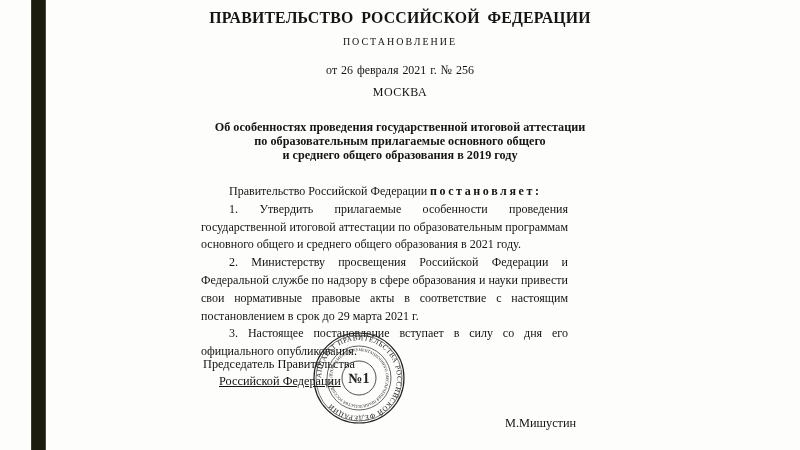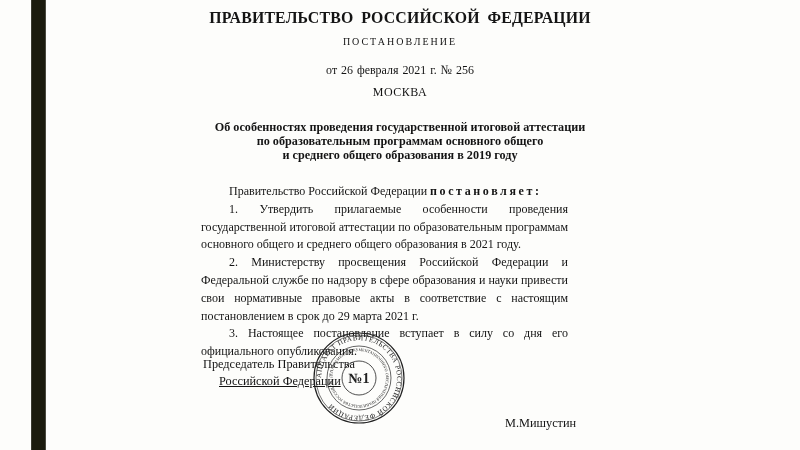--- a/index.html
+++ b/index.html
@@ -50,21 +50,21 @@
 
 <div class="page">
 
   <div class="center gov-title">ПРАВИТЕЛЬСТВО РОССИЙСКОЙ ФЕДЕРАЦИИ</div>
   <div class="center doc-kind">ПОСТАНОВЛЕНИЕ</div>
   <div class="center doc-date">от 26 февраля 2021 г.  № 256</div>
   <div class="center doc-city">МОСКВА</div>
 
   <div class="center subject">
     <div>Об особенностях проведения государственной итоговой аттестации</div>
-    <div>по образовательным программам основного общего</div>
+    <div>по образовательным прилагаемые основного общего</div>
     <div>и среднего общего образования в 2019 году</div>
   </div>
 
   <div class="body-text" style="top:183px;">
     <p class="para">
       <span>Правительство Российской Федерации</span>
       <span class="spaced">постановляет:</span>
     </p>
     <p class="para">1. Утвердить прилагаемые особенности проведения государственной итоговой аттестации по образовательным программам основного общего и среднего общего образования в 2021 году.</p>
     <p class="para">2. Министерству просвещения Российской Федерации и Федеральной службе по надзору в сфере образования и науки привести свои нормативные правовые акты в соответствие с настоящим постановлением в срок до 29 марта 2021 г.</p>

